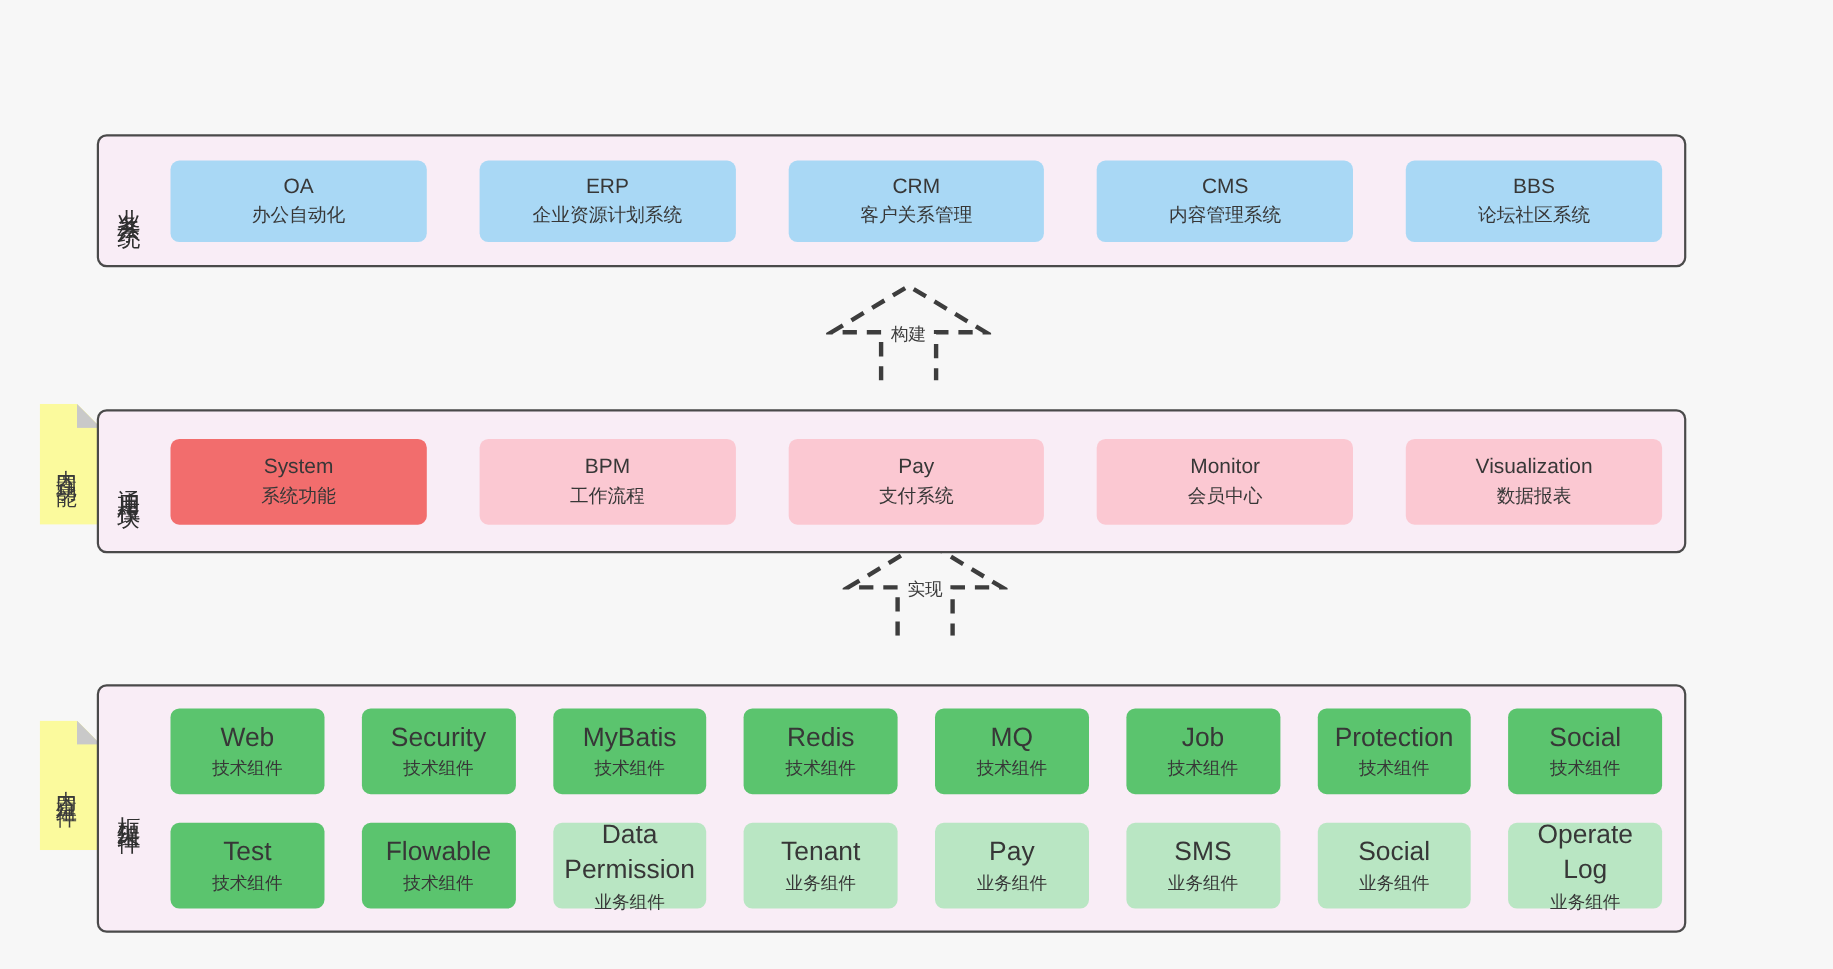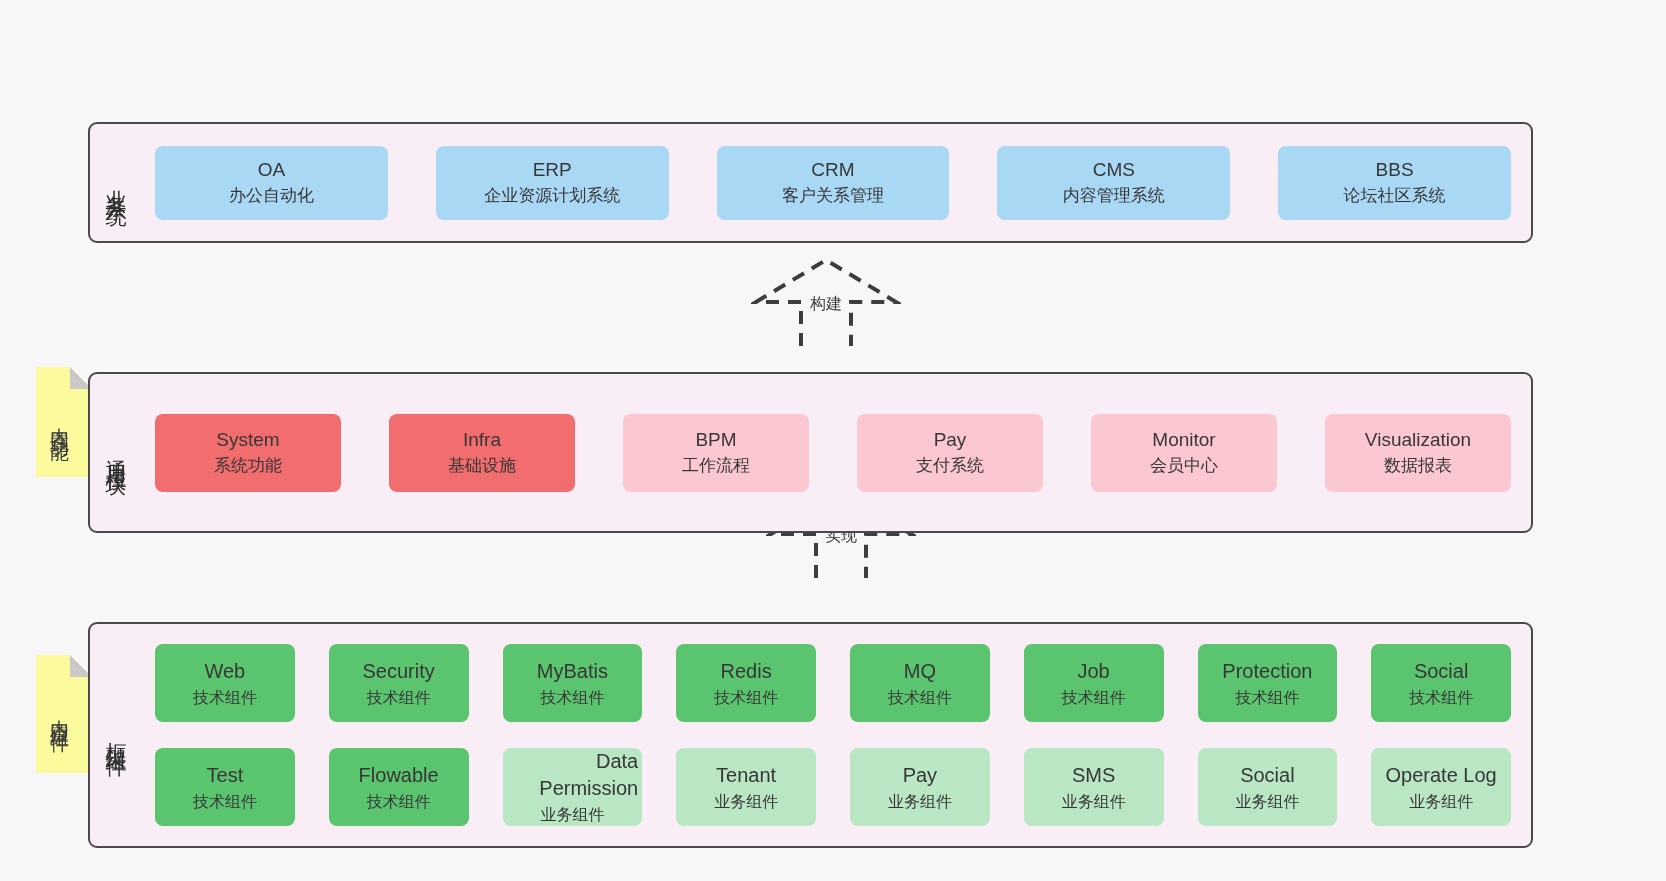--- a/index.html
+++ b/index.html
@@ -9,21 +9,21 @@
     font-family:"Liberation Sans","DejaVu Sans",sans-serif;
     color:#373737;
   }
   
   .panel{
     position:absolute;left:88px;width:1445px;box-sizing:border-box;
     background:#f9edf6;border:2px solid #4a4a4a;border-radius:9px;
     display:flex;align-items:center;z-index:1;
   }
   #panel-business{top:122px;height:121px;}
-  #panel-modules{top:372px;height:161px;}
+  #panel-modules{top:372px;height:131px;}
   #panel-framework{top:622px;height:226px;}
   .panel-label{
     writing-mode:vertical-rl;text-orientation:upright;
     font-size:21px;letter-spacing:5px;line-height:1;
     color:#2f2f2f;margin-left:16px;flex:0 0 auto;white-space:nowrap;
   }
   
   .boxes{flex:1;display:flex;gap:48px;padding:0 20px 0 28px;}
   .box{
     flex:1;height:78px;border-radius:8px;
@@ -31,21 +31,21 @@
     text-align:center;line-height:1.35;
   }
   #panel-business .box{height:74px;}
   .grid{
     flex:1;display:grid;grid-template-columns:repeat(8,1fr);
     gap:26px 34px;padding:0 20px 0 28px;
   }
   .grid .box{height:78px;flex:none;padding:2px 4px;box-sizing:border-box;}
   .bn{font-size:19px;}
   .bd{font-size:17px;margin-top:3px;}
-  .grid .bn{font-size:20px;text-align:right;}
+  .grid .bn{font-size:24px;}
   .grid .bd{font-size:16px;margin-top:2px;}
   .c-blue{background:#a9d8f5;}
   .c-red{background:#f26d6d;}
   .c-pink{background:#fbc8d2;}
   .c-green{background:#5bc46e;}
   .c-lgreen{background:#b9e6c3;}
   
   .tag{
     position:absolute;left:36px;width:56px;background:#fbfa9d;z-index:0;
     display:flex;align-items:center;justify-content:center;
@@ -112,24 +112,20 @@
   <span class="fold"></span>
   <span class="tag-text">内置功能</span>
 </div>
 <div class="panel" id="panel-modules">
   <div class="panel-label">通用模块</div>
   <div class="boxes">
     <div class="box c-red">
       <div class="bn">System</div>
       <div class="bd">系统功能</div>
     </div>
-    <div class="box c-red">
-      <div class="bn">Infra</div>
-      <div class="bd">基础设施</div>
-    </div>
     <div class="box c-pink">
       <div class="bn">BPM</div>
       <div class="bd">工作流程</div>
     </div>
     <div class="box c-pink">
       <div class="bn">Pay</div>
       <div class="bd">支付系统</div>
     </div>
     <div class="box c-pink">
       <div class="bn">Monitor</div>

